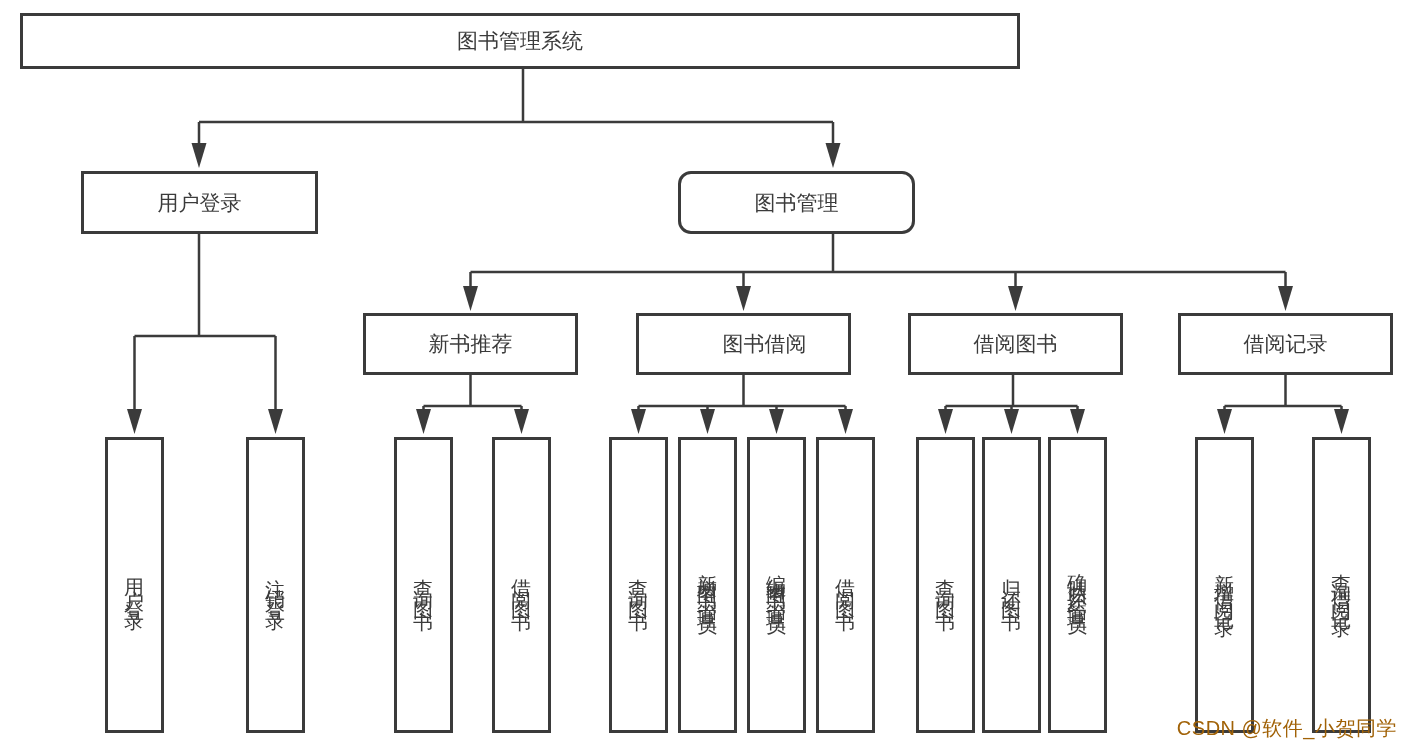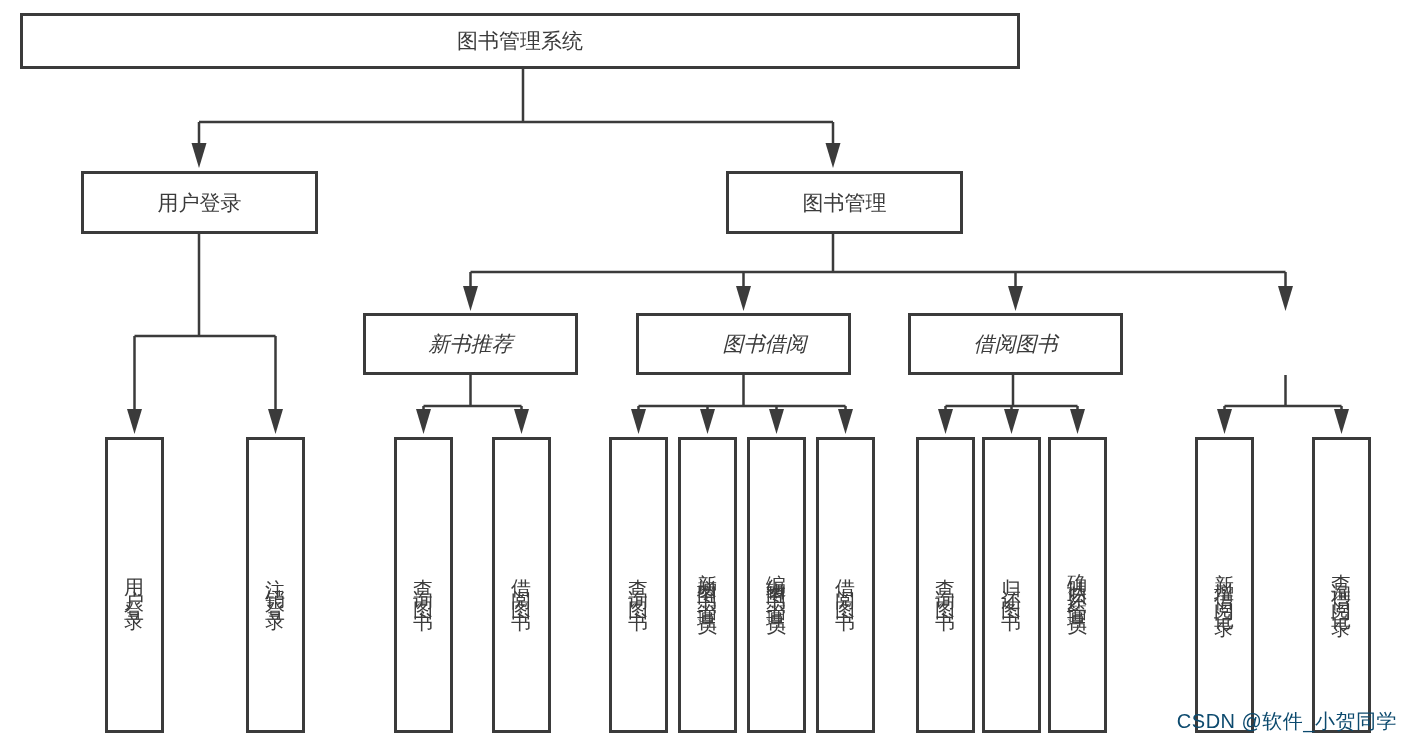--- a/index.html
+++ b/index.html
@@ -31,22 +31,22 @@
     display: flex;
     align-items: center;
     justify-content: center;
     color: #3b3b3b;
     font-size: 21px;
     white-space: nowrap;
   }
   .root-box    { left: 20px;  top: 13px;  width: 1000px; height: 56px; }
   .l1-box      { top: 171px; width: 237px; height: 63px; }
   .l1-a        { left: 81px; }
-  .l1-b        { left: 726px; }
-  .l2-box      { top: 313px; width: 215px; height: 62px; font-style: italic; }
+  .l1-b        { left: 678px; border-radius: 13px; }
+  .l2-box      { top: 313px; width: 215px; height: 62px; }
   .l2-a        { left: 363px; }
   .l2-b        { left: 636px; padding-left: 42px; }
   .l2-c        { left: 908px; }
   .l2-d        { left: 1178px; }
   .leaf {
     position: absolute;
     box-sizing: border-box;
     top: 437px;
     width: 59px;
     height: 296px;
@@ -75,23 +75,23 @@
   .x7  { left: 747px; }
   .x8  { left: 816px; }
   .x9  { left: 916px; }
   .x10 { left: 982px; }
   .x11 { left: 1048px; }
   .x12 { left: 1195px; }
   .x13 { left: 1312px; }
   .watermark {
     position: absolute;
     right: 8px;
-    bottom: 12px;
+    bottom: 5px;
     font-size: 20px;
-    color: #0c4a6e;
+    color: #a16207;
     letter-spacing: 0.5px;
     pointer-events: none;
   }
 </style>
 </head>
 <body>
 
 <div id="stage">
 
   <svg id="connectors" viewBox="0 0 1405 747" xmlns="http://www.w3.org/2000/svg">
@@ -135,20 +135,21 @@
   </svg>
 
   <div class="box root-box">图书管理系统</div>
 
   <div class="box l1-box l1-a">用户登录</div>
   <div class="box l1-box l1-b">图书管理</div>
 
   <div class="box l2-box l2-a">新书推荐</div>
   <div class="box l2-box l2-b">图书借阅</div>
   <div class="box l2-box l2-c">借阅图书</div>
+  <div class="box l2-box l2-d">借阅记录</div>
 
   <div class="leaf x1">
     <span>用户登录</span>
   </div>
   <div class="leaf x2">
     <span>注销登录</span>
   </div>
 
   <div class="leaf x3">
     <span>查询图书</span>

